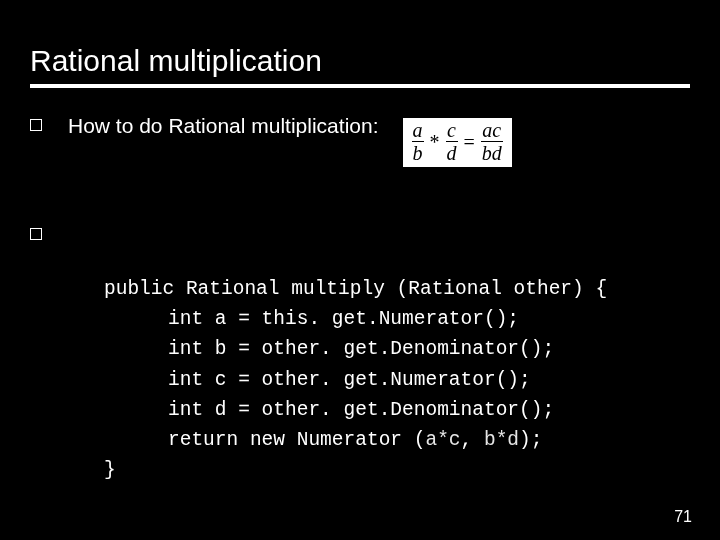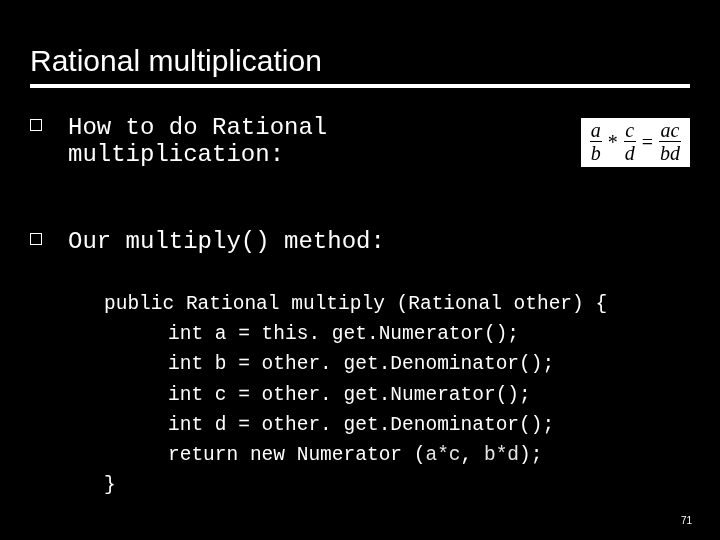--- a/index.html
+++ b/index.html
@@ -42,23 +42,22 @@
   .bullet-marker {
     width: 12px;
     height: 12px;
     border: 1.5px solid #fff;
     flex: 0 0 auto;
     margin-top: 5px;
     margin-right: 26px;
     box-sizing: border-box;
   }
   .bullet-text {
-    font-size: 24px;
+    font-size: 21px;
     color: #fff;
-    font-family: Liberation Mono, monospace;
   }
   .formula {
     display: inline-flex;
     align-items: center;
     background: #fff;
     color: #000;
     padding: 2px 6px 4px 6px;
     font-family: 'Times New Roman', serif;
     font-size: 20px;
     line-height: 1;
@@ -92,21 +91,21 @@
     line-height: 1.55;
     white-space: pre;
     color: #fff;
   }
   .code-block .indent1 { padding-left: 64px; display:inline-block;}
   .blue { color: #e5e5e5; }
   .page-num {
     position: absolute;
     right: 28px;
     bottom: 14px;
-    font-size: 10px;
+    font-size: 16px;
     color: #fff;
   }
 </style>
 </head>
 <body>
 
 <div class="slide">
 
   <h1 class="title">Rational multiplication</h1>
   <div class="title-underline"></div>
@@ -130,21 +129,20 @@
       <span class="frac">
         <span class="num">ac</span>
         <span class="bar"></span>
         <span class="den">bd</span>
       </span>
     </span>
   </div>
 
   <div class="bullet-row second">
     <span class="bullet-marker"></span>
-    <span class="bullet-text">Our multiply() method:</span>
   </div>
 
   <div class="code-block"><span>public Rational multiply (Rational other) {</span>
 <span class="indent1">int a = this. get.Numerator();</span>
 <span class="indent1">int b = other. get.Denominator();</span>
 <span class="indent1">int c = other. get.Numerator();</span>
 <span class="indent1">int d = other. get.Denominator();</span>
 <span class="indent1"><span>return new Numerator (</span><span class="blue">a*c</span><span>, </span><span class="blue">b*d</span><span>);</span></span>
 <span>}</span></div>
 

